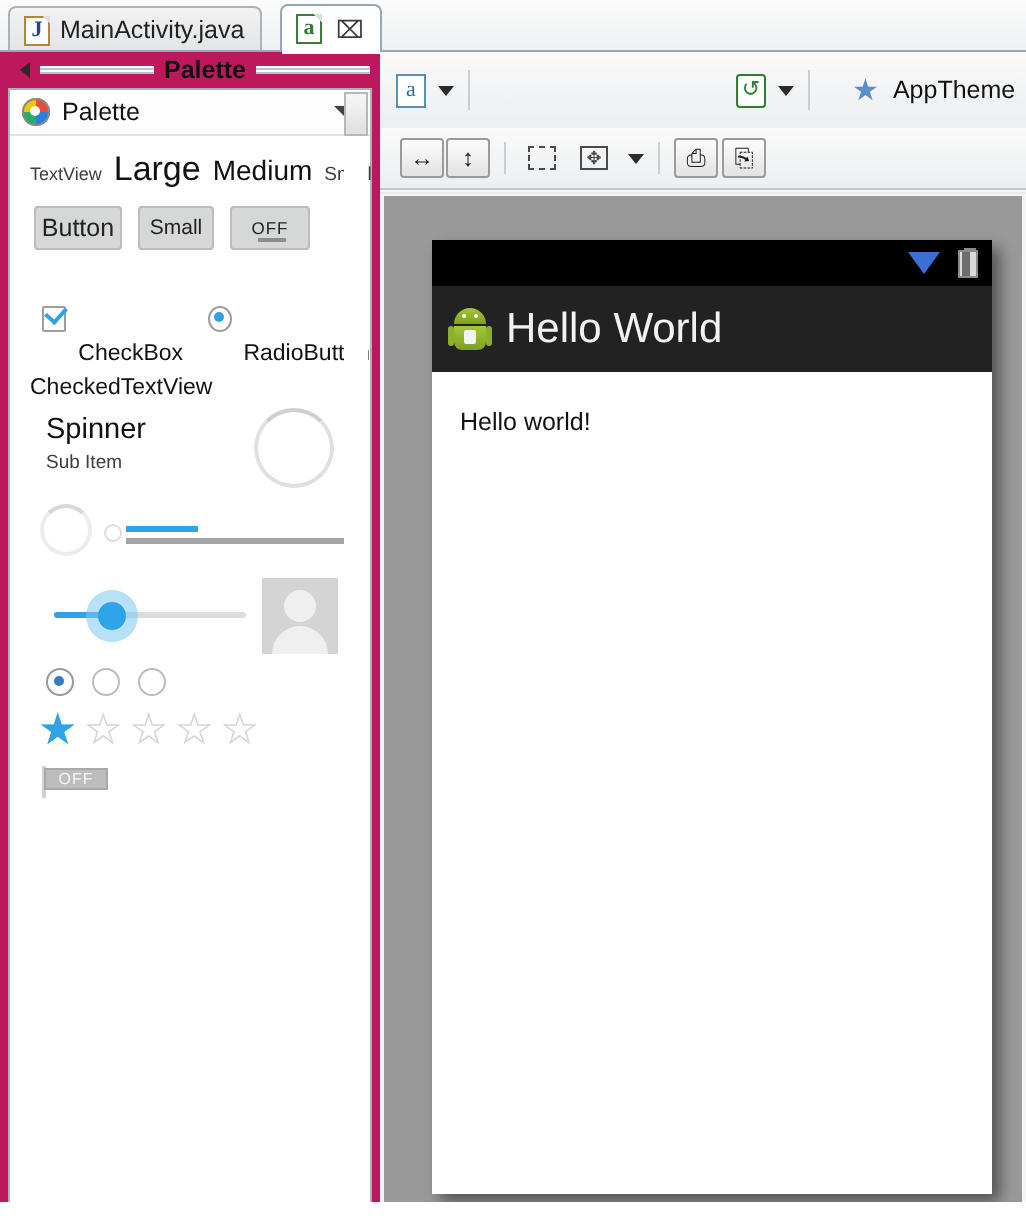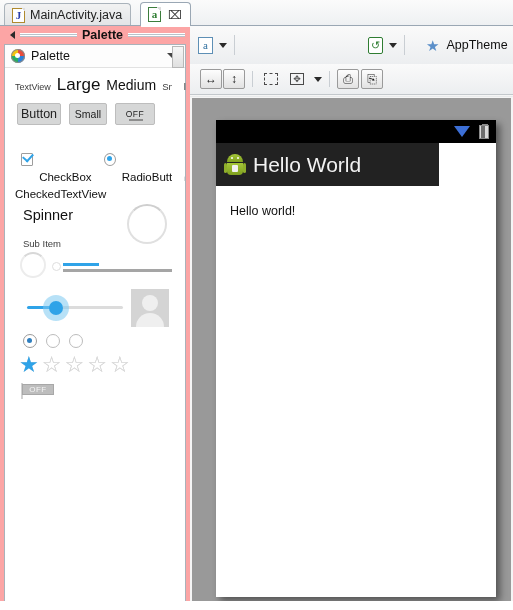--- a/index.html
+++ b/index.html
@@ -30,21 +30,21 @@
   .tabicon .ltr{position:absolute;left:0;right:0;top:1px;text-align:center;
     font-family:"Liberation Serif",serif;font-size:11px;font-weight:bold;line-height:12px;}
   .tabicon.java .ltr{color:#2a3fae;}
   .tabicon.xml .pg{border-color:#3c7d3c;}
   .tabicon.xml .ltr{color:#2f7d32;}
   .tabicon .fold{position:absolute;right:0;top:0;width:4px;height:4px;
     background:linear-gradient(225deg,#ddd 50%, transparent 50%);}
   .closeglyph{font-size:12px;color:#3a3a3a;line-height:1;margin-left:2px;}
 
   
-  .palettepane{position:absolute;left:0;top:26px;width:190px;height:584px;background:#fca5a5;}
+  .palettepane{position:absolute;left:0;top:26px;width:190px;height:584px;background:#be185d;}
   .palhead{position:absolute;left:0;top:0;width:190px;height:18px;display:flex;align-items:center;}
   .palhead .arrow{margin-left:10px;width:0;height:0;border-top:4px solid transparent;
     border-bottom:4px solid transparent;border-right:5px solid #2a2a2a;}
   .palhead .ln{flex:1;height:4px;margin:0 5px;
     background:linear-gradient(#fff 0 1px,#b9c2cb 1px 2px,#fff 2px 3px,#b9c2cb 3px 4px);}
   .palhead .ttl{font-weight:bold;font-size:12.5px;color:#111;}
 
   .palbox{position:absolute;left:4px;top:18px;width:182px;height:562px;
     background:#fff;border:1px solid #a9b2ba;box-sizing:border-box;}
   .palrow{position:relative;height:22px;display:flex;align-items:center;gap:6px;
@@ -89,21 +89,21 @@
   .cbox{width:11px;height:11px;border:1px solid #9d9d9d;background:#fff;position:relative;border-radius:1px;}
   .cbox:after{content:"";position:absolute;left:1px;top:-1px;width:8px;height:5px;
     border-left:2px solid #2fa3e8;border-bottom:2px solid #2fa3e8;transform:rotate(-48deg);}
   .rbtn{width:11px;height:11px;border:1px solid #9d9d9d;border-radius:50%;background:#fff;position:relative;}
   .rbtn:after{content:"";position:absolute;left:2.5px;top:2.5px;width:5px;height:5px;border-radius:50%;background:#2fa3e8;}
   .checklabel{font-size:11.5px;color:#111;margin-top:36px;}
   .ctvrow{padding:3px 0 2px 10px;font-size:11.5px;color:#111;}
 
   .spinrow{position:relative;height:46px;}
   .spin-title{position:absolute;left:18px;top:5px;font-size:14.5px;color:#111;}
-  .spin-sub{position:absolute;left:18px;top:36px;font-size:9.5px;color:#3c3c3c;}
+  .spin-sub{position:absolute;left:18px;top:24px;font-size:9.5px;color:#3c3c3c;}
   .ring{position:absolute;border-radius:50%;box-sizing:border-box;}
   .ring.big{right:18px;top:2px;width:40px;height:40px;border:2px solid #e0e0e0;border-top-color:#cfcfcf;}
 
   .progrow{position:relative;height:40px;}
   .ring.small{left:15px;top:4px;width:26px;height:26px;border:2px solid #ececec;border-top-color:#d8d8d8;}
   .dot{position:absolute;left:47px;top:14px;width:7px;height:7px;border-radius:50%;
     background:#fff;border:1px solid #dedede;}
   .bar-blue{position:absolute;left:58px;top:15px;width:36px;height:3px;background:#2fa3e8;}
   .bar-grey{position:absolute;left:58px;top:21px;width:112px;height:3px;background:#a5a5a5;}
 
@@ -174,21 +174,21 @@
   .device{position:absolute;left:216px;top:120px;width:280px;height:477px;background:#fff;
     box-shadow:4px 4px 7px rgba(0,0,0,.45);}
   .statusbar{position:absolute;left:0;top:0;width:280px;height:23px;background:#000;}
   .sb-wifi{position:absolute;right:26px;top:6px;width:0;height:0;
     border-left:8px solid transparent;border-right:8px solid transparent;border-top:11px solid #3c6fd6;}
   .sb-batt{position:absolute;right:7px;top:5px;width:10px;height:14px;
     background:#d9d9d9;border:1px solid #8a8a8a;box-sizing:border-box;position:absolute;}
   .sb-batt:before{content:"";position:absolute;left:2px;top:-2px;width:6px;height:2px;background:#8a8a8a;}
   .sb-batt:after{content:"";position:absolute;left:1px;top:0;width:4px;height:12px;background:#6d6d6d;}
 
-  .appbar{position:absolute;left:0;top:23px;width:223px;height:43px;background:#222222;
+  .appbar{position:absolute;left:0;top:23px;width:280px;height:43px;background:#222222;
     display:flex;align-items:center;}
   .droid{width:20px;height:22px;margin-left:9px;position:relative;flex:none;}
   .droid .head{position:absolute;left:2px;top:0;width:16px;height:8px;
     border-radius:8px 8px 0 0;background:linear-gradient(#a4c639,#7fa01f);}
   .droid .body{position:absolute;left:2px;top:9px;width:16px;height:12px;border-radius:0 0 4px 4px;
     background:linear-gradient(#a4c639,#7fa01f);}
   .droid .arml{position:absolute;left:-1px;top:9px;width:3px;height:10px;border-radius:2px;background:#8fae2b;}
   .droid .armr{position:absolute;right:-1px;top:9px;width:3px;height:10px;border-radius:2px;background:#8fae2b;}
   .droid .eye{position:absolute;top:3px;width:2px;height:2px;border-radius:50%;background:#fff;}
   .droid .e1{left:6px;} .droid .e2{left:12px;}

